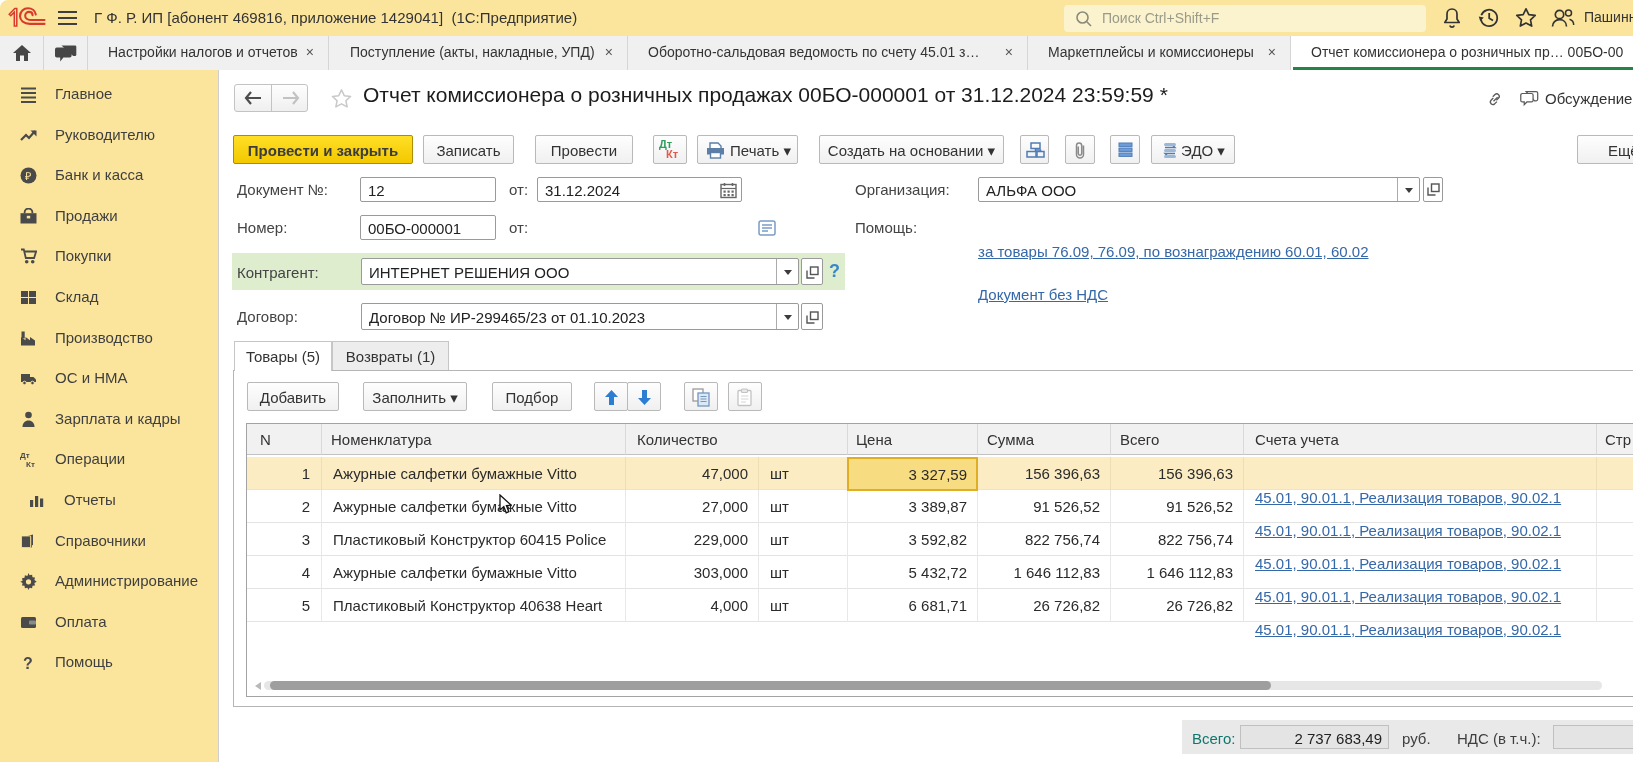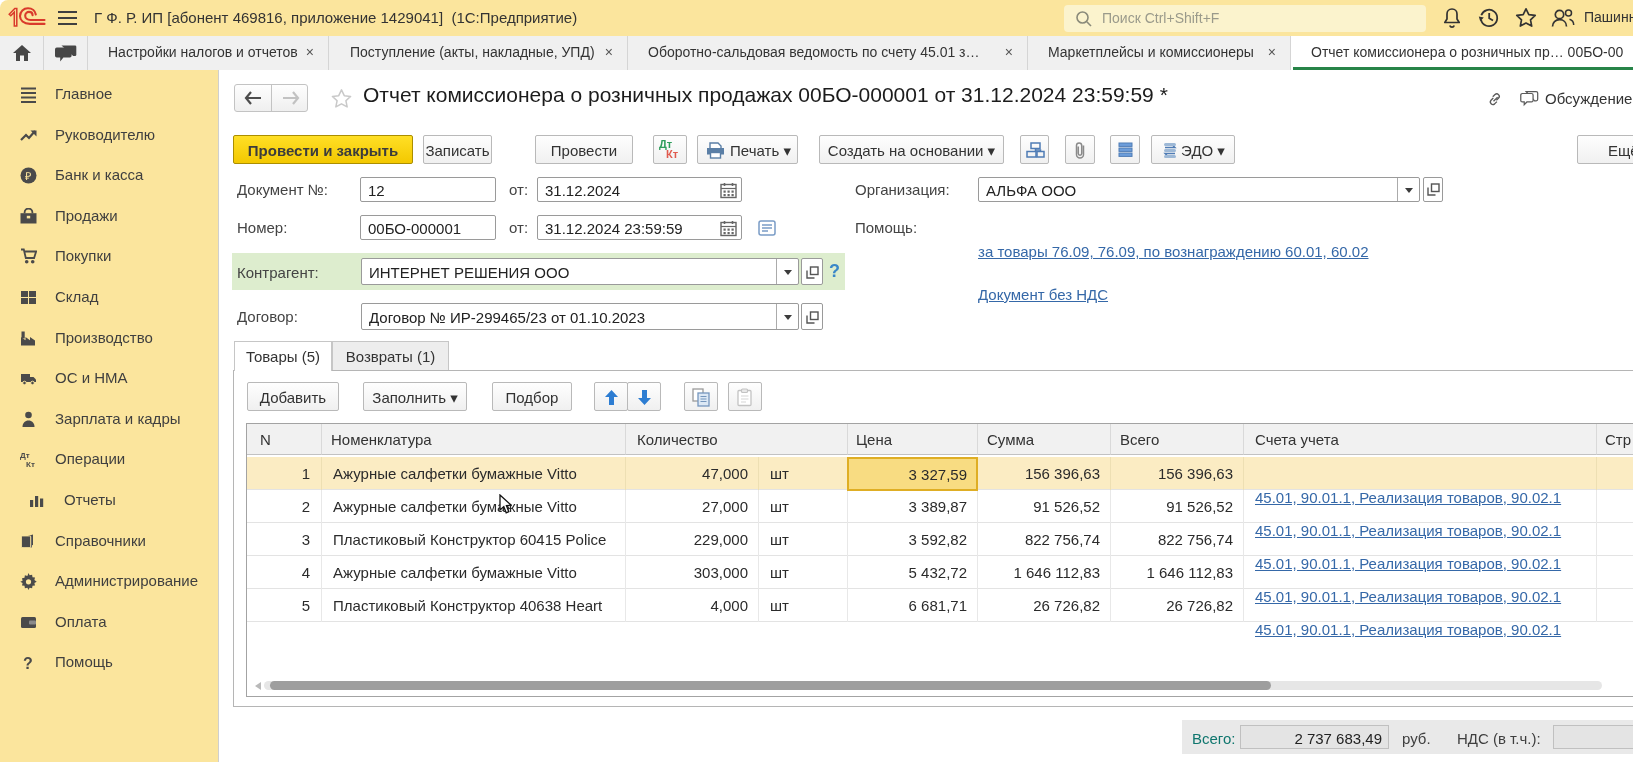--- a/index.html
+++ b/index.html
@@ -281,21 +281,21 @@
     </svg>
   <svg class="abs" style="left:1300px;top:20px" width="20" height="17" viewBox="0 0 26 22">
       <path d="M8 2h13a2 2 0 0 1 2 2v8a2 2 0 0 1-2 2h-2z" fill="none" stroke="#5a5a5a" stroke-width="1.6"></path>
       <path d="M3 4.5h12a2 2 0 0 1 2 2v7a2 2 0 0 1-2 2H9l-3.5 3.6V15.5H3a2 2 0 0 1-2-2v-7a2 2 0 0 1 2-2z" fill="#fff" stroke="#5a5a5a" stroke-width="1.6"></path>
     </svg>
   <div class="abs" style="left:1325px;top:20px;font-size:15px;color:#333;white-space:nowrap">Обсуждение</div>
 
   <div class="btn" id="btn-main" style="left:13px;top:65px;width:180px">
       <div class="bt">Провести и закрыть</div>
     </div>
-  <div class="btn" style="left:203px;top:65px;width:69px">
+  <div class="btn" style="left:203px;top:65px;width:91px">
       <div class="bt">Записать</div>
     </div>
   <div class="btn" style="left:315px;top:65px;width:98px">
       <div class="bt">Провести</div>
     </div>
   <div class="btn" style="left:433px;top:65px;width:34px">
     <div class="abs" style="left:5px;top:2px;font-size:11px;font-weight:bold;color:#2e9e5b">Дт</div>
     <div class="abs" style="left:12px;top:12px;font-size:11px;font-weight:bold;color:#e05a4e">Кт</div>
   </div>
   <div class="btn" style="left:477px;top:65px;width:101px">
@@ -385,36 +385,20 @@
           <path d="M8.5 12H1V4.5"></path>
         </g>
       </svg>
   </div>
 
   <div class="fl" style="left:17px;top:149px">Номер:</div>
   <div class="inp" style="left:140px;top:145px;width:136px;height:25px">
       <div class="iv">00БО-000001</div>
     </div>
   <div class="fl" style="left:289px;top:149px">от:</div>
-  <div class="inp" style="left:317px;top:145px;width:205px;height:25px">
-      <div class="iv">31.12.2024 23:59:59</div>
-    <svg class="abs" style="left:182px;top:4px" width="17" height="17" viewBox="0 0 17 17">
-        <rect x="1" y="2.5" width="15" height="13" fill="none" stroke="#666" stroke-width="1.4"></rect>
-        <path d="M1 6.5h15" stroke="#666" stroke-width="1.2"></path>
-        <path d="M4.5 1v3M12.5 1v3" stroke="#666" stroke-width="1.6"></path>
-        <g fill="#666">
-          <rect x="3.5" y="8.5" width="2.2" height="2.2"></rect>
-          <rect x="7.5" y="8.5" width="2.2" height="2.2"></rect>
-          <rect x="11.5" y="8.5" width="2.2" height="2.2"></rect>
-          <rect x="3.5" y="12" width="2.2" height="2.2"></rect>
-          <rect x="7.5" y="12" width="2.2" height="2.2"></rect>
-          <rect x="11.5" y="12" width="2.2" height="2.2"></rect>
-        </g>
-      </svg>
-  </div>
   <svg class="abs" style="left:538px;top:150px" width="18" height="16" viewBox="0 0 18 16">
       <rect x="1" y="1" width="16" height="14" rx="2" fill="none" stroke="#7a9cc6" stroke-width="1.5"></rect>
       <path d="M4 5h10M4 8h10M4 11h6" stroke="#7a9cc6" stroke-width="1.3"></path>
     </svg>
   <div class="fl" style="left:635px;top:149px">Помощь:</div>
   <div class="link abs" style="left:758px;top:149px">за товары 76.09, 76.09, по вознаграждению 60.01, 60.02</div>
 
   <div class="abs" style="left:12px;top:183px;width:613px;height:37px;background:#ddedce"></div>
   <div class="fl" style="left:17px;top:194px">Контрагент:</div>
   <div class="inp" style="left:141px;top:188px;width:438px;height:27px">

